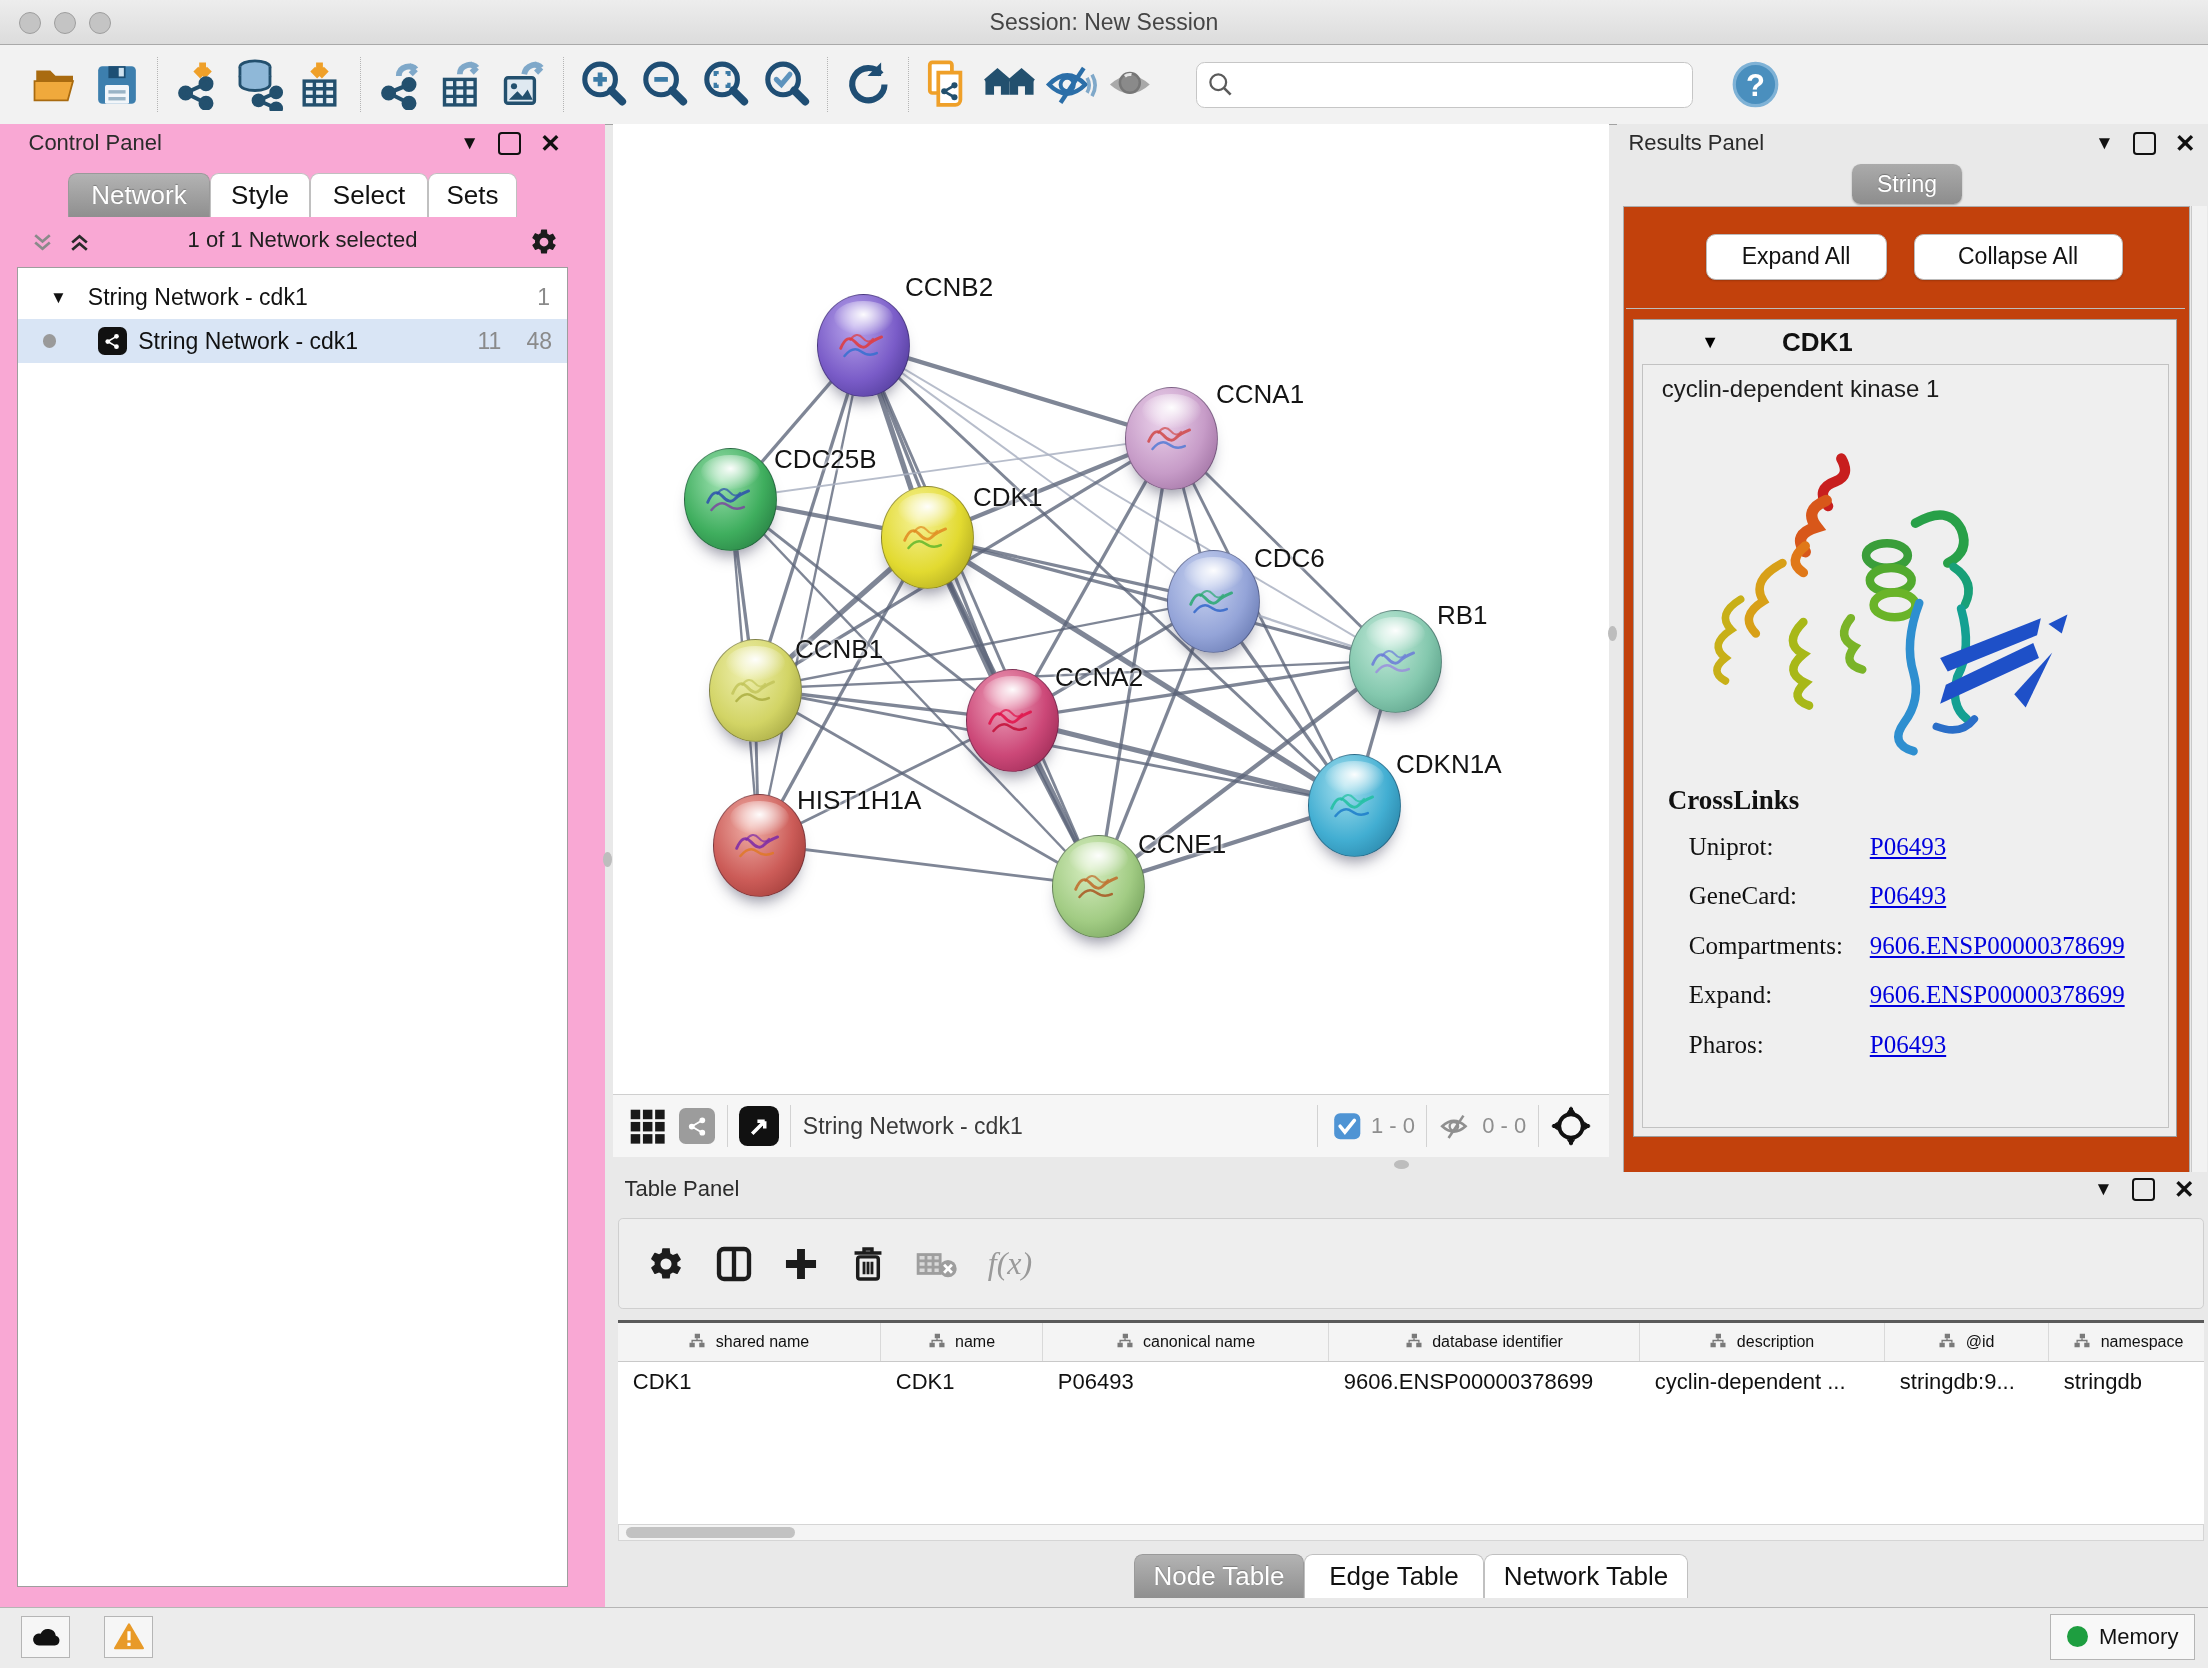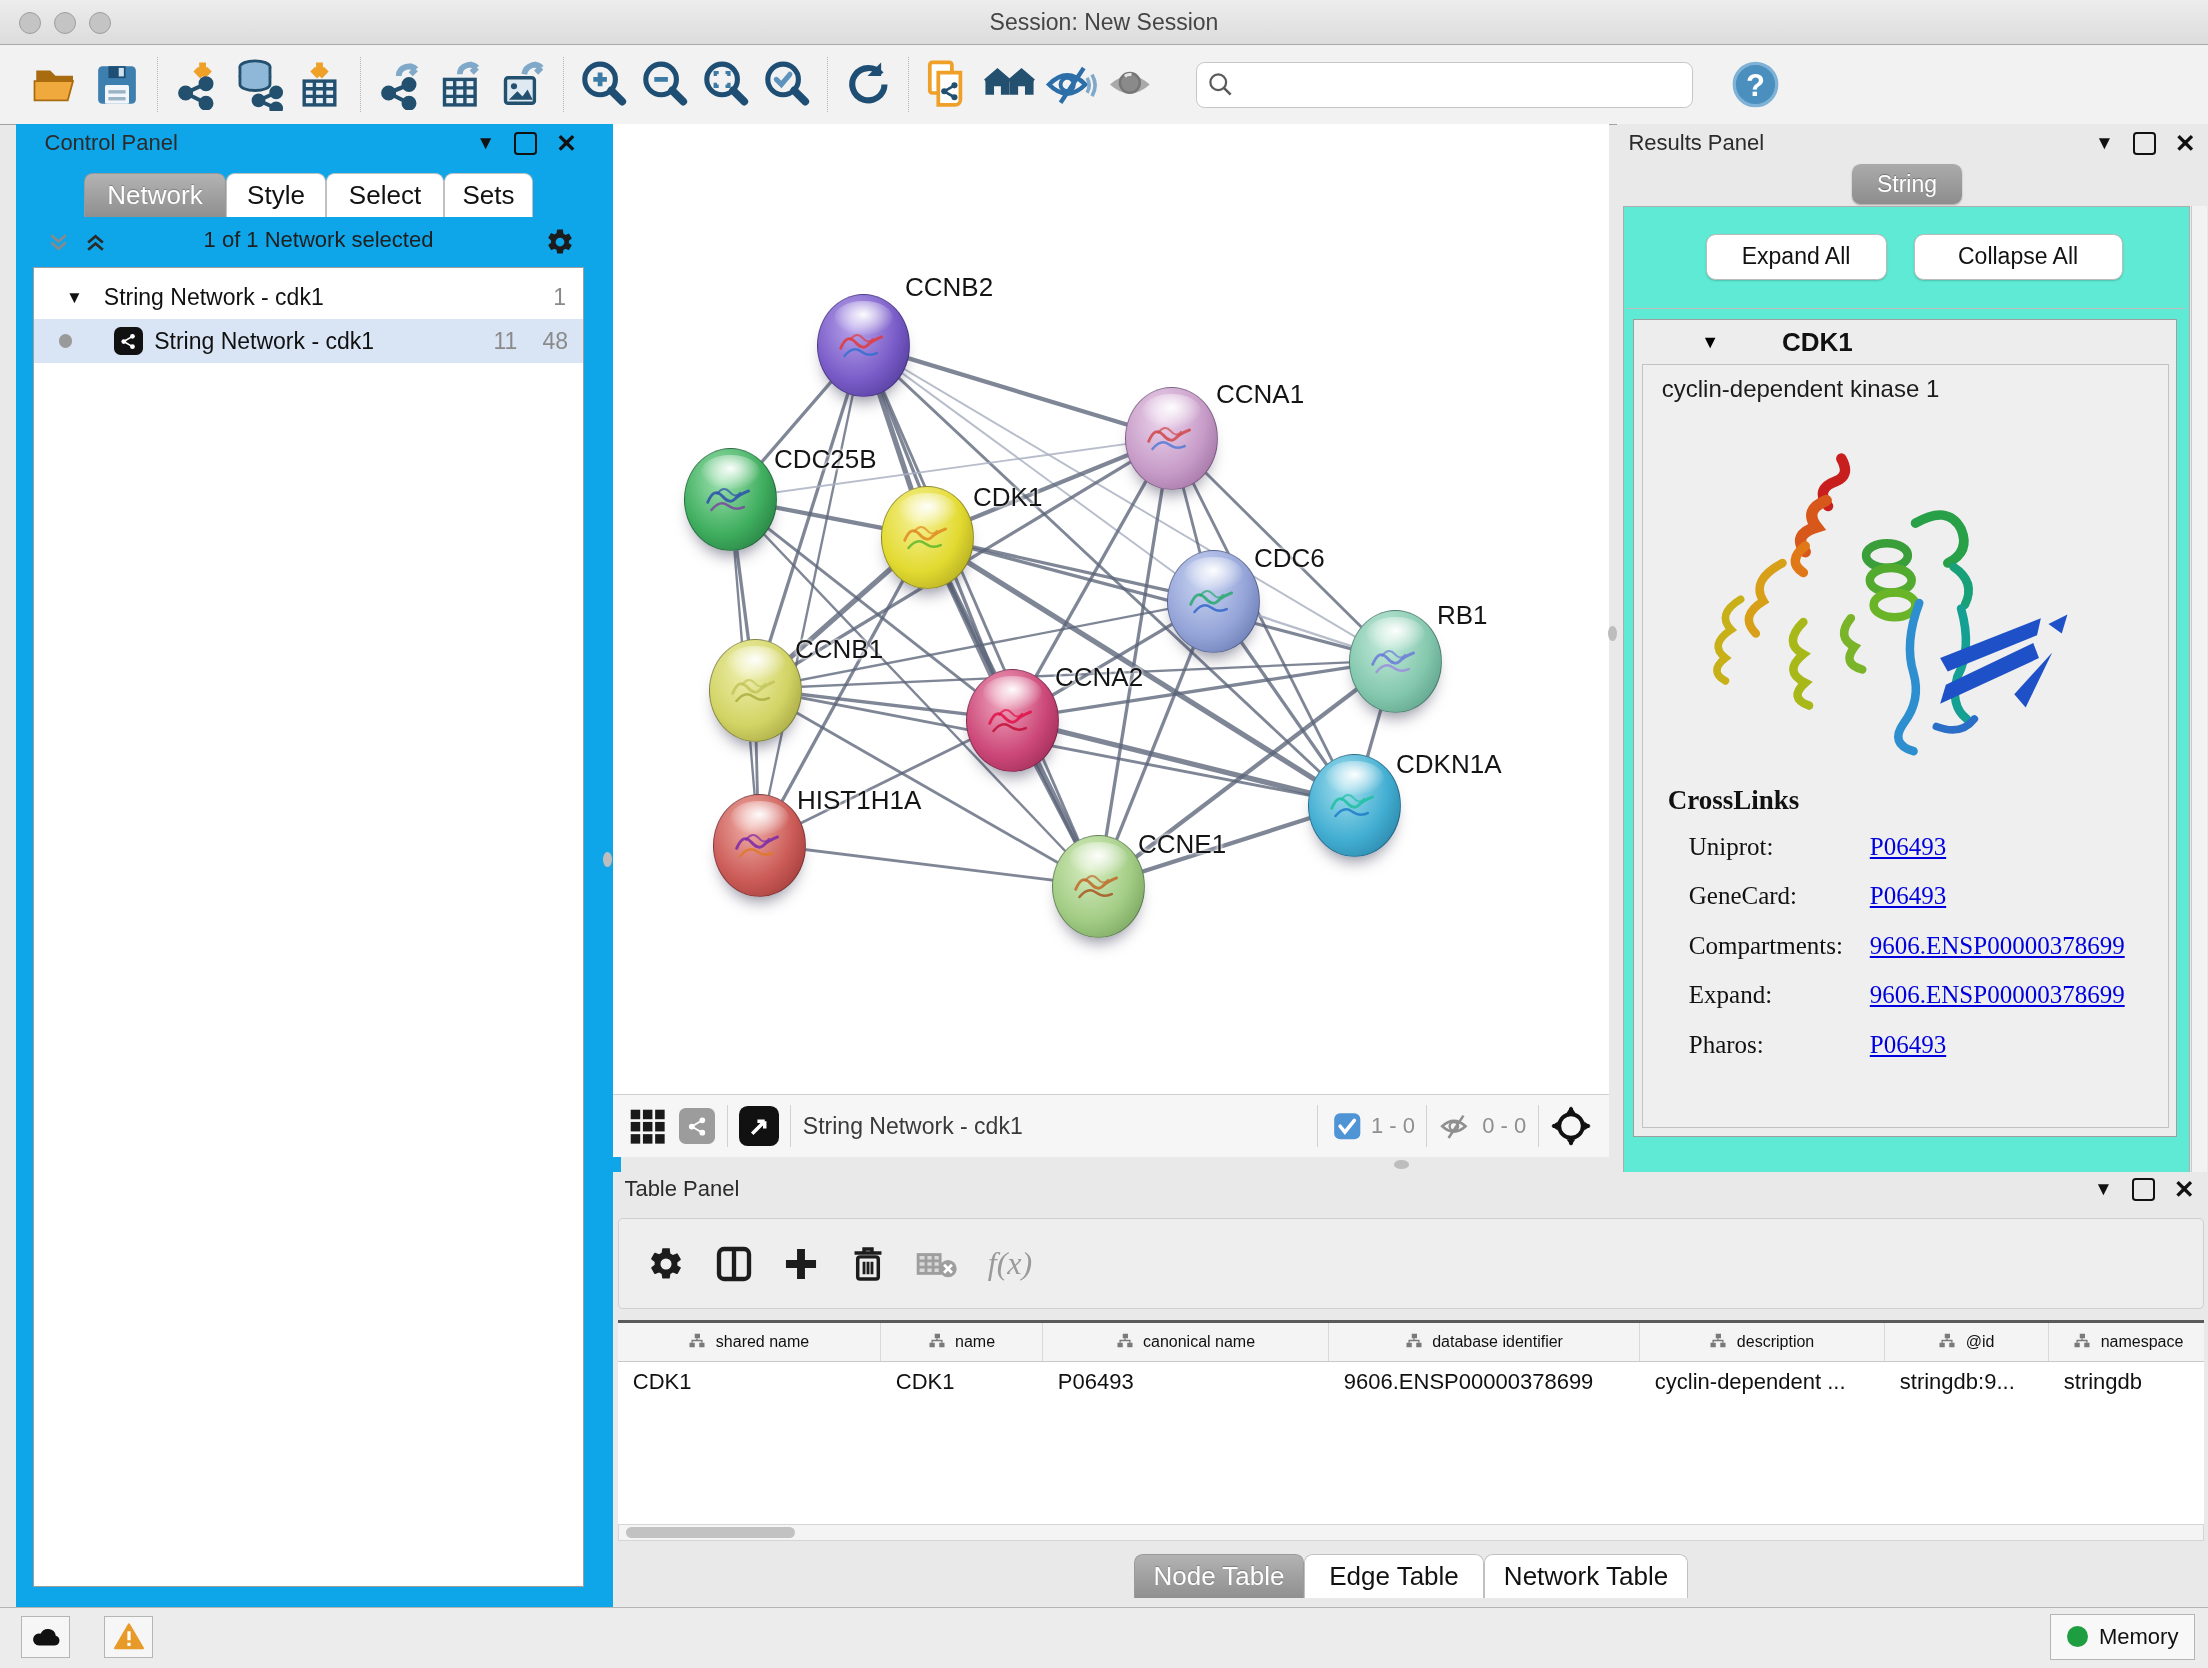--- a/index.html
+++ b/index.html
@@ -22,21 +22,21 @@
   .searchbox{width:476px;height:44px;background:#fff;border:1.9px solid #c6c6c6;border-radius:8.6px;
     display:flex;align-items:center;padding:0 9.5px;margin-left:34px;}
   .searchbox input{border:none;outline:none;font-size:21px;width:409px;background:transparent;}
   
   .panel-title{font-size:22px;color:#2b2b2b;}
   .pan-ctl{display:flex;align-items:center;gap:19px;color:#1a1a1a;}
   .pc-tri{font-size:19px;color:#111;}
   .pc-box{width:19px;height:19px;border:2.4px solid #111;border-radius:3.8px;}
   .pc-x{font-size:25px;font-weight:900;color:#111;line-height:19px;}
   
-  .control-panel{left:16px;top:124px;width:605px;height:1484px;background:#0ea5e9;}
+  .control-panel{left:0;top:124px;width:605px;height:1484px;background:#f9a8d4;}
   .cp-head{position:absolute;left:0;top:0;width:100%;height:38px;}
   .tabs-row{position:absolute;top:49px;left:68px;display:flex;}
   .tab{height:44px;border:1px solid #c0c0c0;border-bottom:none;background:#fff;
     border-radius:8.6px 8.6px 0 0;display:flex;align-items:center;justify-content:center;
     font-size:26px;color:#111;padding:0 3.8px;box-sizing:border-box;}
   .tab.sel{background:linear-gradient(#b3b3b3,#8f8f8f);color:#fff;border-color:#9a9a9a;
     text-shadow:0 -1px 1px rgba(0,0,0,.25);}
   .cp-sub{position:absolute;top:93px;left:0;width:100%;height:48px;}
   .cp-sub .lbl{position:absolute;top:9.5px;left:0;width:100%;text-align:center;font-size:22px;color:#1f1f1f;}
   .tree-box{position:absolute;left:17px;top:143px;width:551px;height:1320px;background:#fff;
@@ -61,21 +61,21 @@
   .nf-sep{width:0;height:42px;border-left:1px solid #d2d2d2;margin:0 11.4px;flex:0 0 auto;}
   .nf-txt{font-size:23px;color:#3a3a3a;}
   .nf-gray{font-size:22px;color:#8e8e8e;}
   
   .results-panel{left:1617px;top:124px;width:592px;height:1033px;background:#e9e9e9;}
   .string-tab{position:absolute;top:40px;left:235px;width:110px;height:40px;border-radius:8.6px;
     background:linear-gradient(#ababab,#8d8d8d);color:#fff;font-size:23px;display:flex;
     align-items:center;justify-content:center;text-shadow:0 -1px 1px rgba(0,0,0,.3);
     box-shadow:0 1px 1.9px rgba(0,0,0,.3);}
   .results-box{position:absolute;left:5.7px;top:82px;width:567px;height:1039px;
-    border:1.9px solid #adadad;background:#5eead4;box-sizing:border-box;}
+    border:1.9px solid #adadad;background:#c2410c;box-sizing:border-box;}
   .rp-buttons{position:absolute;left:1.9px;top:1.9px;width:559px;height:99px;border-bottom:1.9px solid #bdbdbd;}
   .btn{position:absolute;height:44px;background:#fff;border:1px solid #bbb;border-radius:9.5px;
     font-size:23px;color:#111;display:flex;align-items:center;justify-content:center;
     box-shadow:0 1px 1.9px rgba(0,0,0,.18);}
   .gene-card{position:absolute;left:9.5px;top:112px;width:544px;height:818px;border:1.9px solid #9e9e9e;
     background:#ededed;box-sizing:border-box;}
   .gene-head{position:absolute;left:0;top:0;width:100%;height:44px;display:flex;align-items:center;}
   .gene-sym{font-size:26px;font-weight:bold;color:#111;}
   .gene-body{position:absolute;left:7.6px;top:44px;right:7.6px;bottom:7.6px;border:1px solid #c2c2c2;
     background:#efefef;}

